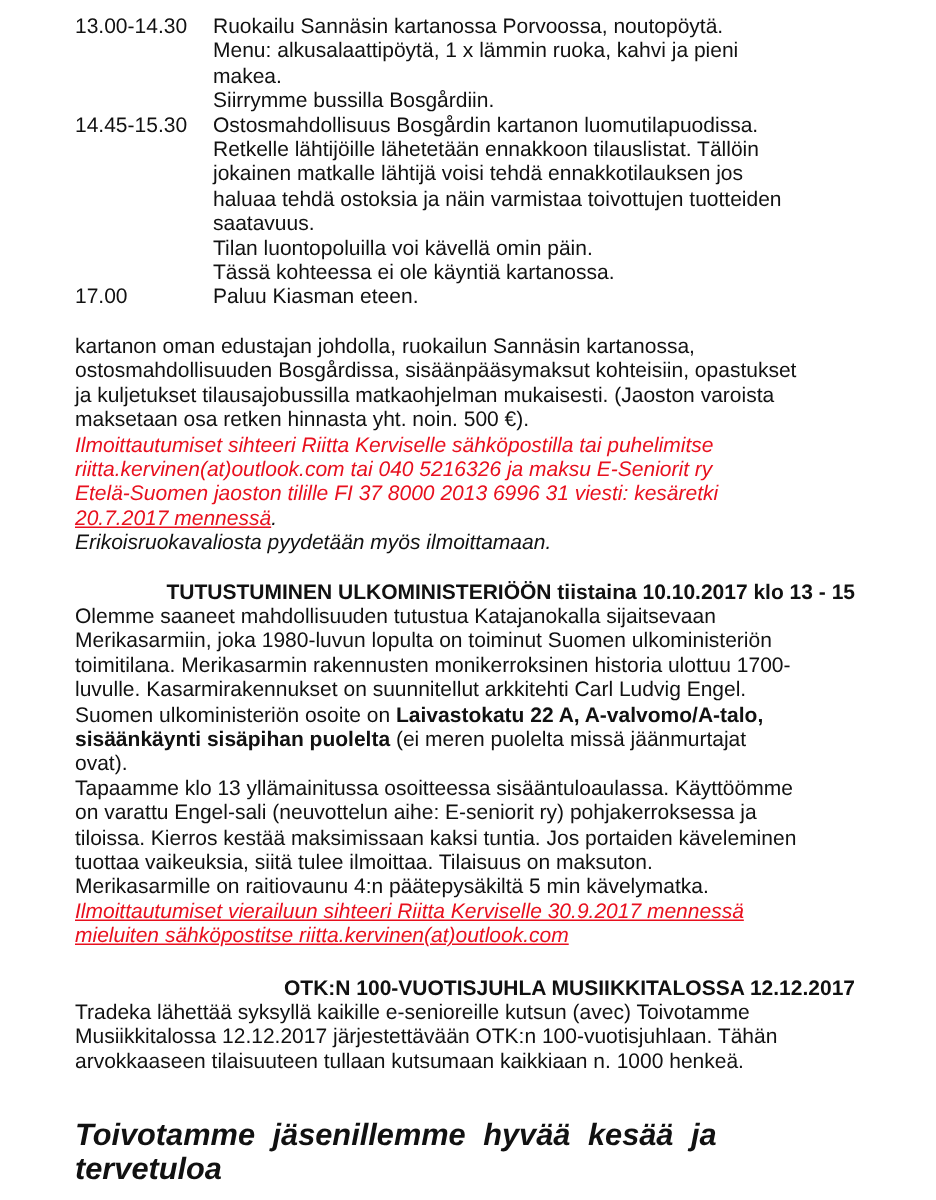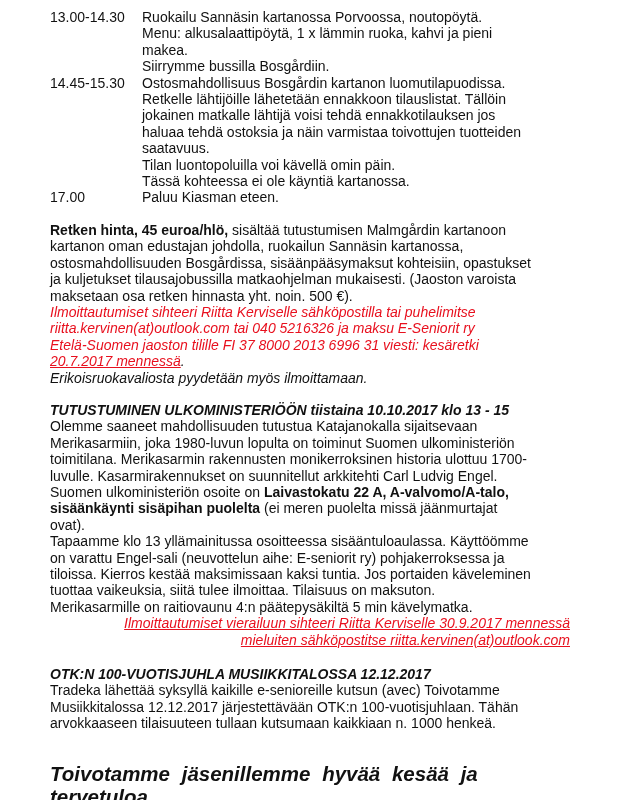--- a/index.html
+++ b/index.html
@@ -5,22 +5,22 @@
   html,body{margin:0;padding:0;background:#fff;}
   body{width:624px;height:800px;overflow:hidden;position:relative;
        font-family:"Liberation Sans",sans-serif;font-size:14px;line-height:16.4px;color:#111;}
   .page{position:absolute;left:50px;top:9px;width:520px;}
   .row{display:flex;}
   .time{width:78px;flex:none;}
   .desc{flex:1;margin-left:14px;}
   .b{font-weight:bold;}
   .i{font-style:italic;}
   .red{color:#e8101e;font-weight:normal;font-style:italic;}
-  .u{text-decoration:underline;text-align:right;}
-  .h{font-weight:bold;font-style:italic;}
+  .u{text-decoration:underline;}
+  .h{font-weight:bold;text-align:right;}
   .final{font-weight:bold;font-style:italic;font-size:20.5px;line-height:23px;word-spacing:6px;margin:0;}
 </style>
 </head>
 <body>
 
 <div class="page">
 
   <div>
     <div class="row">
       <div class="time">13.00-14.30</div>
@@ -47,21 +47,20 @@
       <div class="time">17.00</div>
       <div class="desc">
         <div>Paluu Kiasman eteen.</div>
       </div>
     </div>
   </div>
 
   <div style="height:16px"></div>
 
   <div>
-    <div><span class="b">Retken hinta, 45 euroa/hlö,</span><span> sisältää tutustumisen Malmgårdin kartanoon</span></div>
     <div>kartanon oman edustajan johdolla, ruokailun Sannäsin kartanossa,</div>
     <div>ostosmahdollisuuden Bosgårdissa, sisäänpääsymaksut kohteisiin, opastukset</div>
     <div>ja kuljetukset tilausajobussilla matkaohjelman mukaisesti. (Jaoston varoista</div>
     <div>maksetaan osa retken hinnasta yht. noin. 500 €).</div>
     <div class="red">Ilmoittautumiset sihteeri Riitta Kerviselle sähköpostilla tai puhelimitse</div>
     <div class="red">riitta.kervinen(at)outlook.com tai 040 5216326  ja maksu E-Seniorit ry</div>
     <div class="red">Etelä-Suomen jaoston tilille FI 37 8000 2013 6996 31 viesti: kesäretki</div>
     <div><span class="red u">20.7.2017 mennessä</span><span class="i">.</span></div>
     <div class="i">Erikoisruokavaliosta pyydetään myös ilmoittamaan.</div>
   </div>

